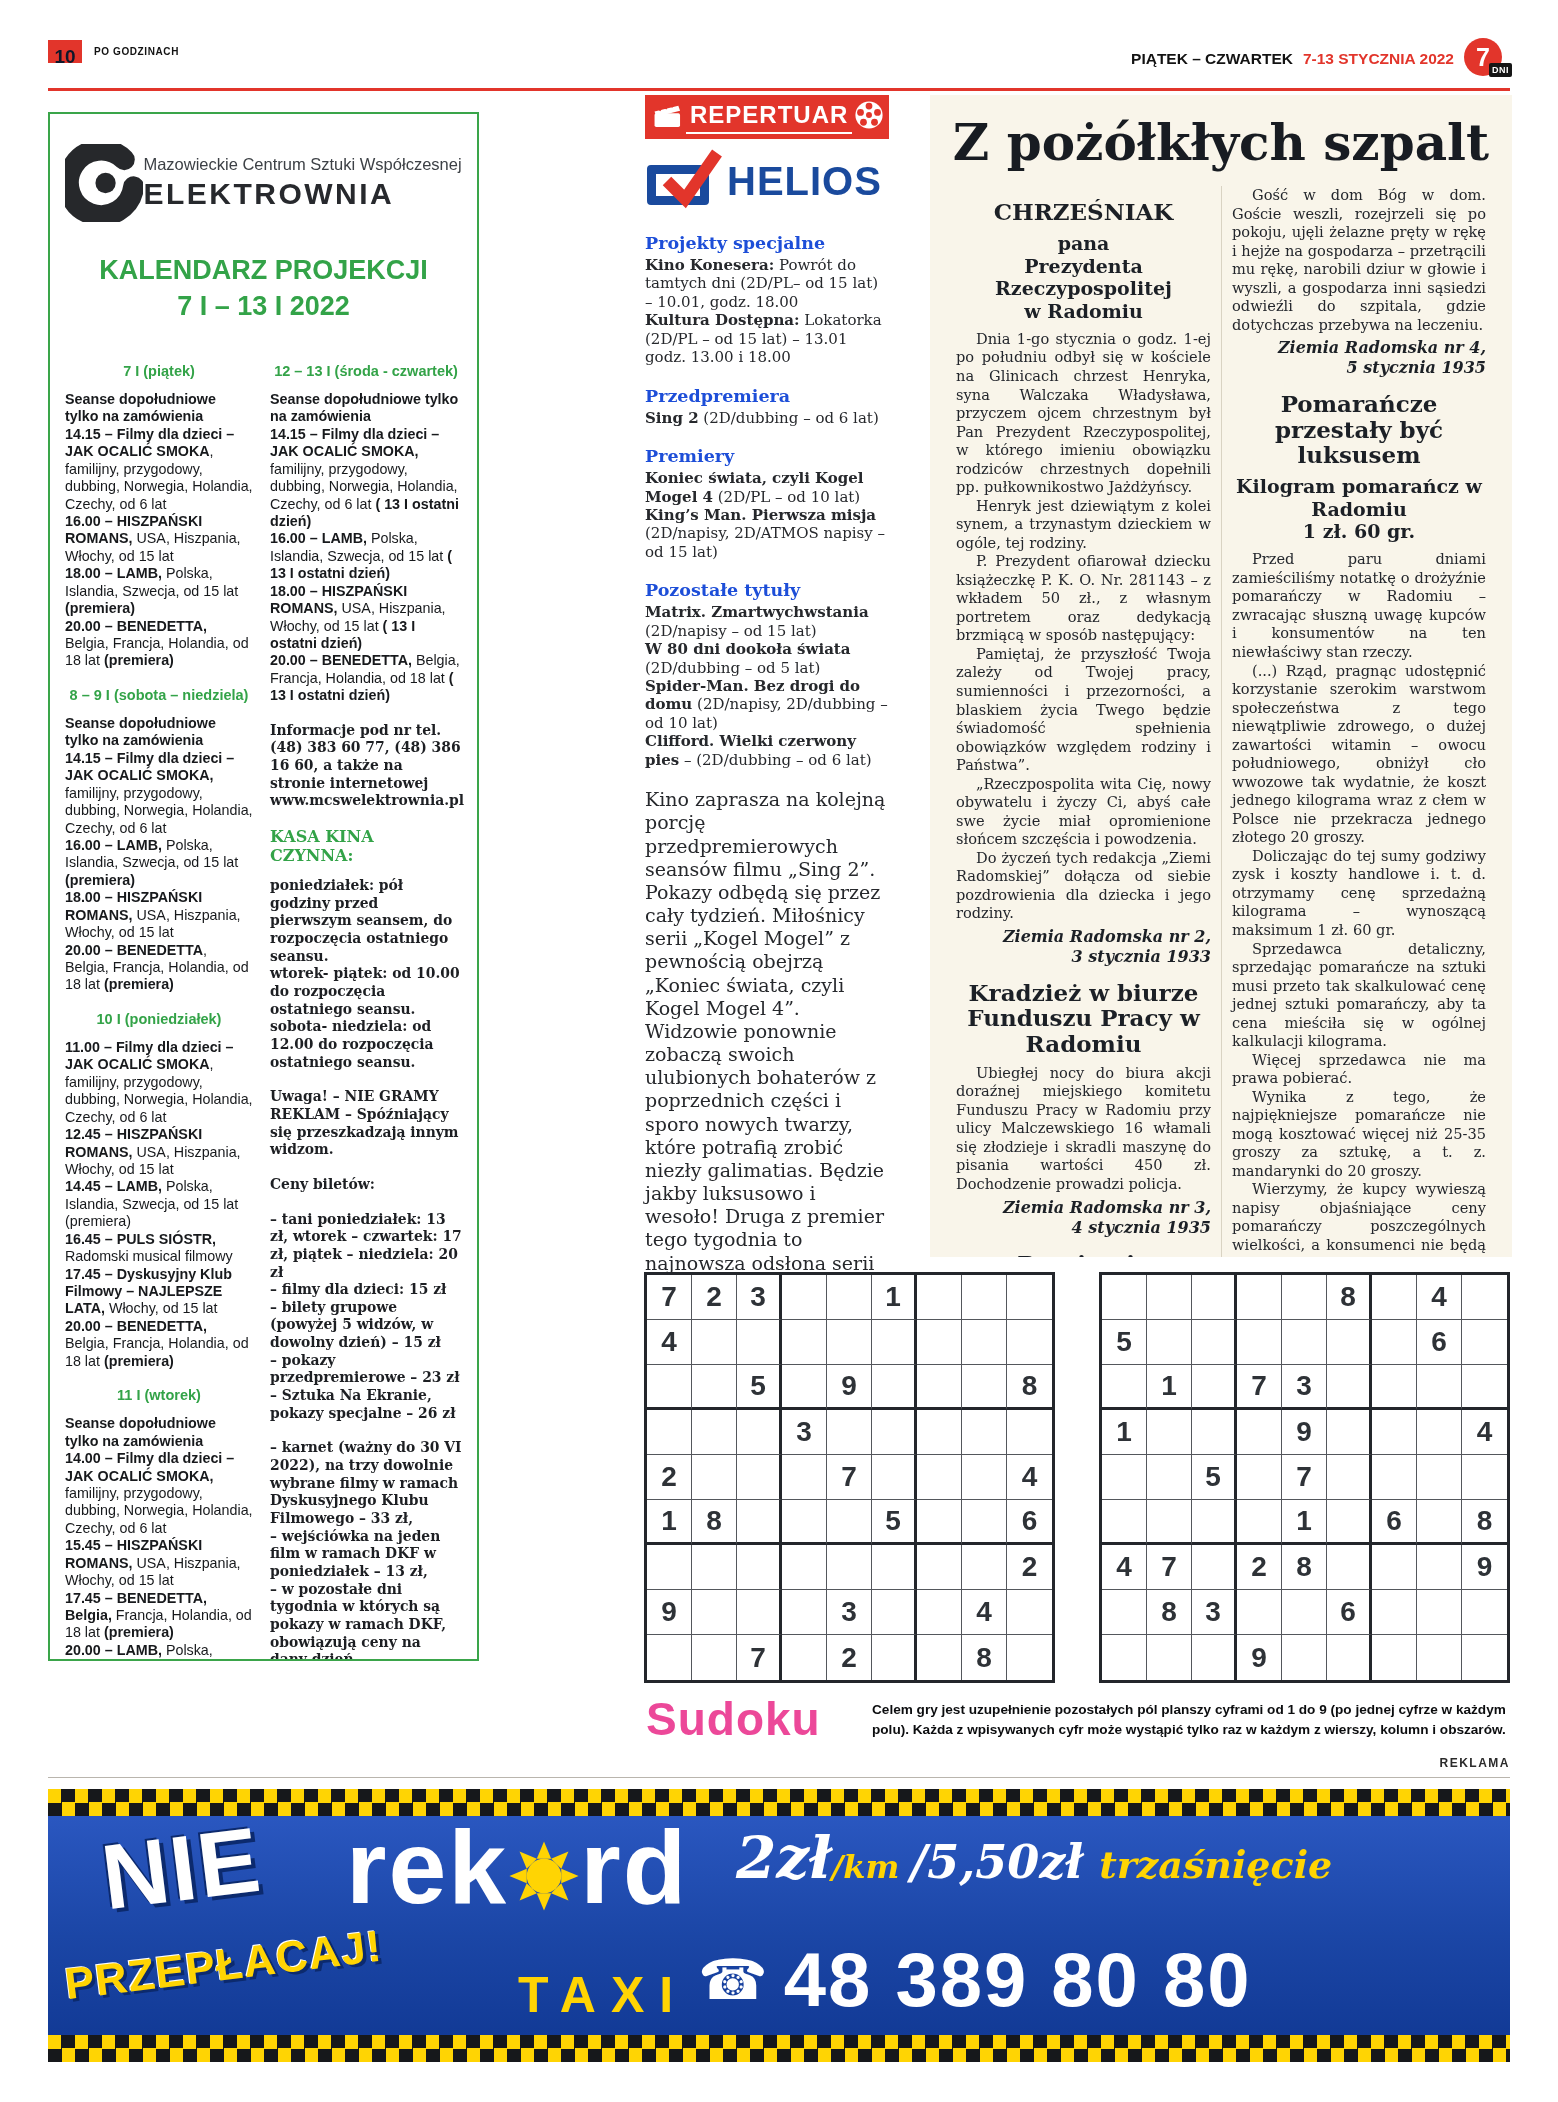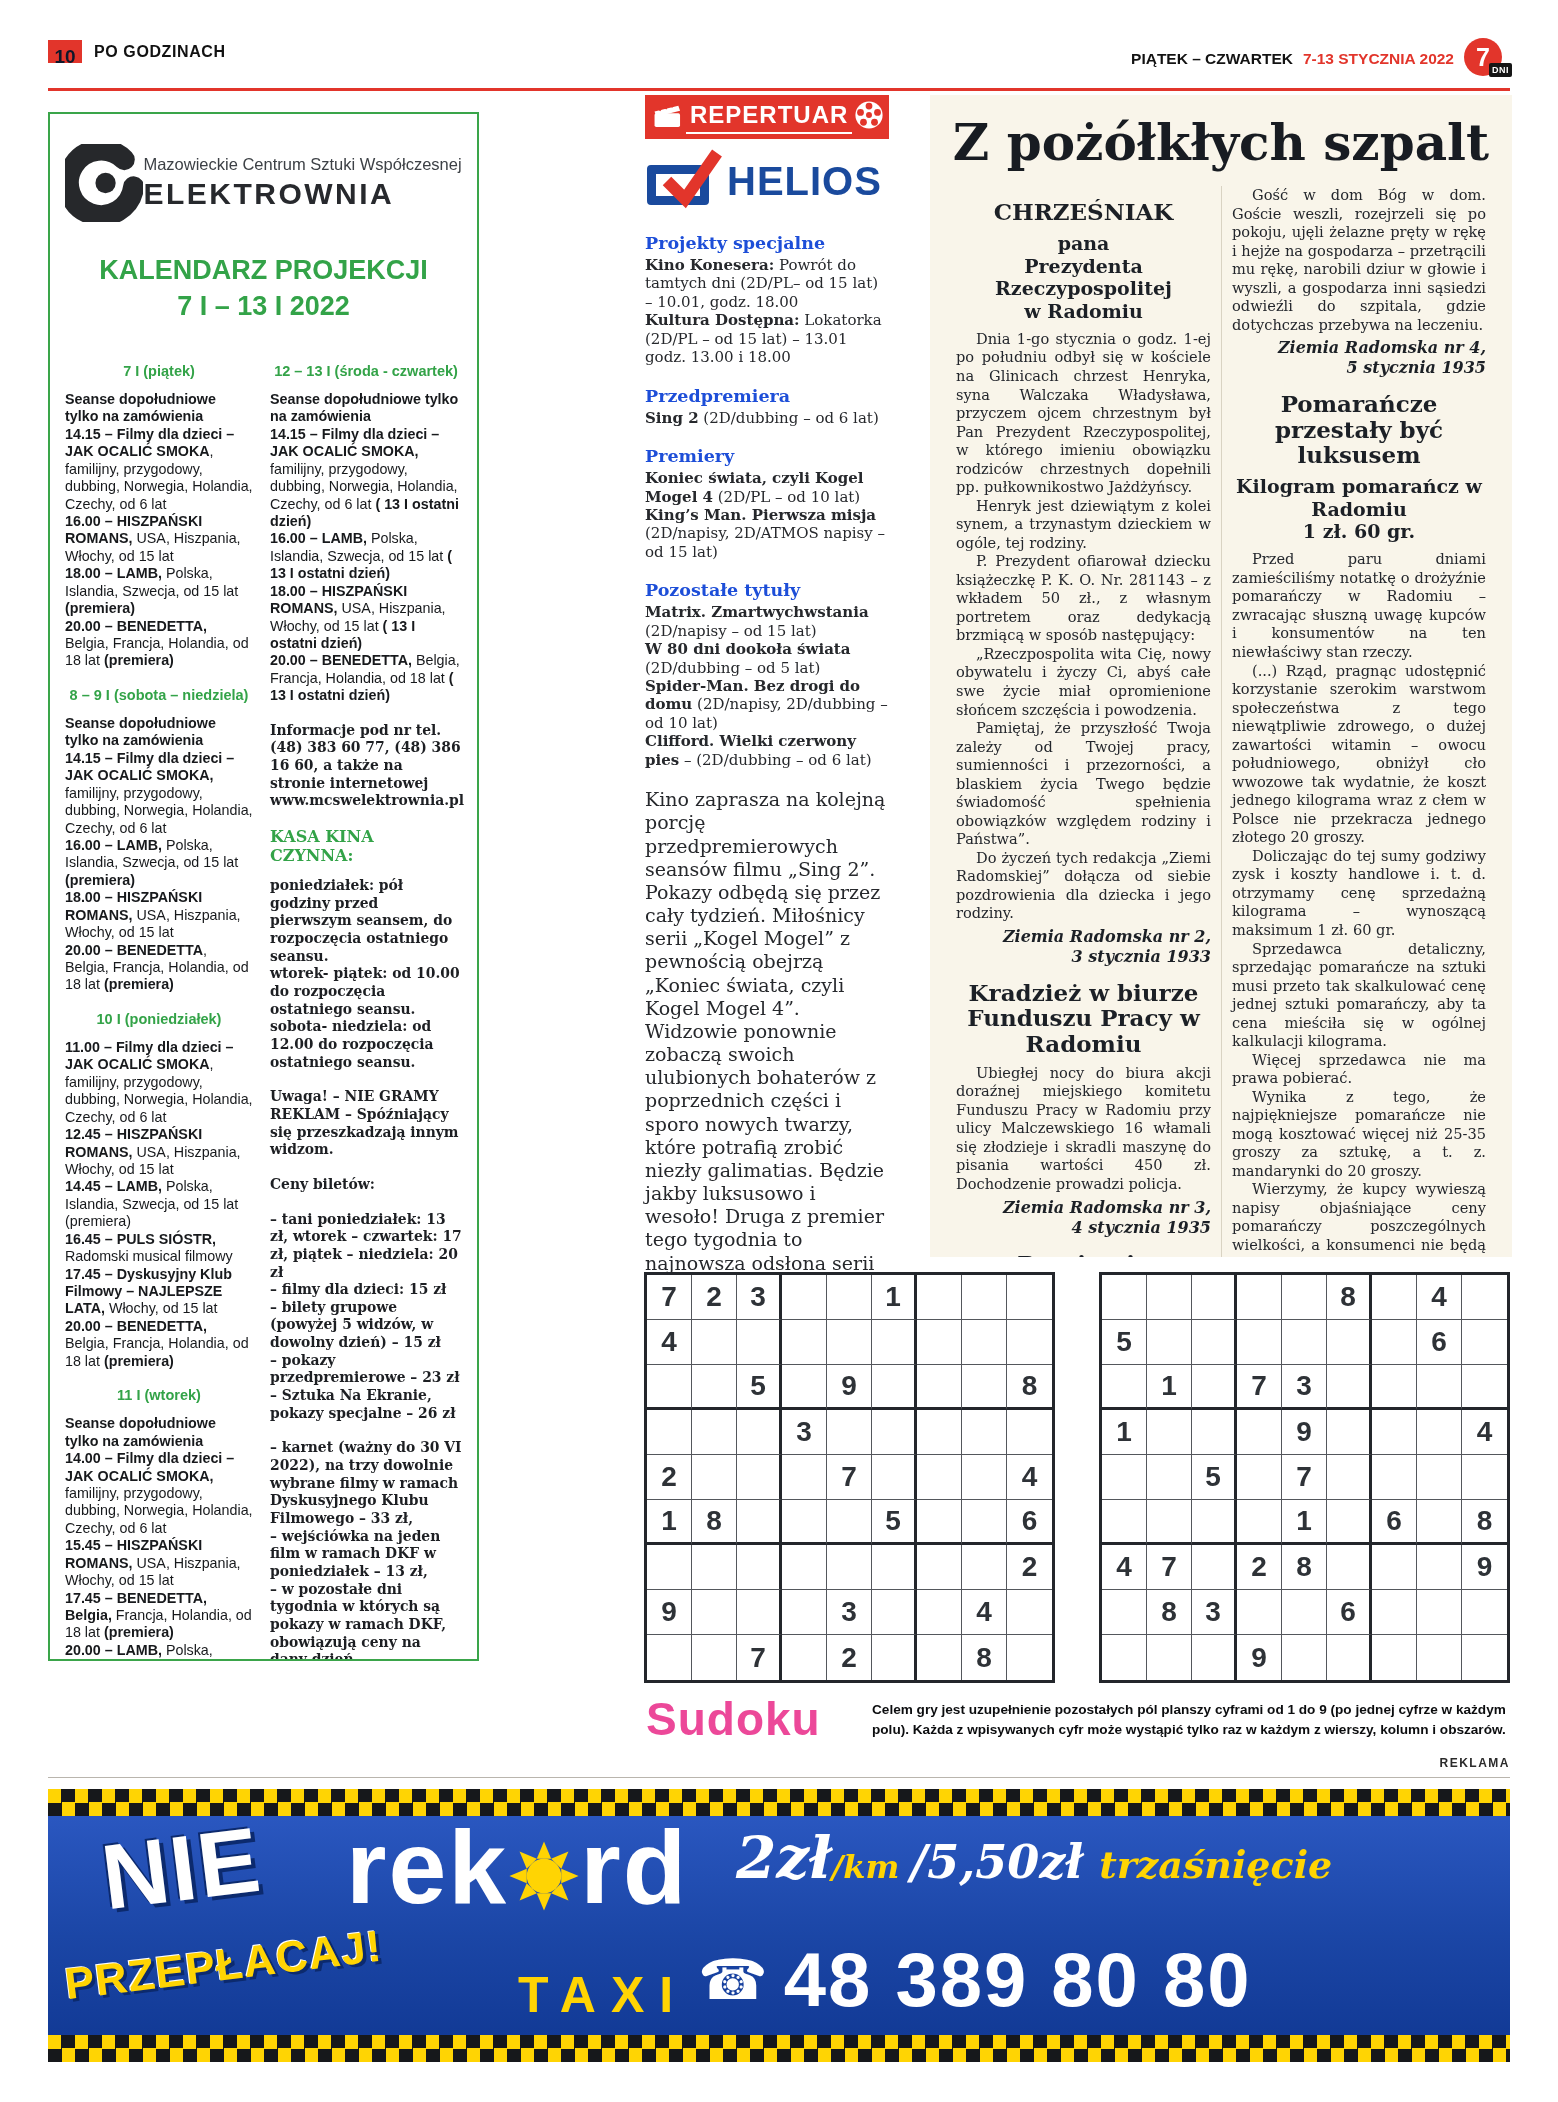--- a/index.html
+++ b/index.html
@@ -2,21 +2,21 @@
 <html><head>
 <meta charset="utf-8">
 <style>
   * { margin:0; padding:0; box-sizing:border-box; }
   html,body { background:#ffffff; }
   body { width:1558px; height:2102px; position:relative; font-family:"Liberation Sans",sans-serif; color:#17191c; overflow:hidden; }
 
   
   .hdr-left { position:absolute; left:48px; top:40px; display:flex; align-items:center; gap:12px; }
   .hdr-num { width:34px; height:23px; background:#e2352b; color:#0f172a; font-weight:bold; font-size:19px; line-height:34px; text-align:center; }
-  .hdr-sec { font-weight:bold; font-size:16px; letter-spacing:.6px; color:#121212; }
+  .hdr-sec { font-weight:bold; font-size:10px; letter-spacing:.6px; color:#121212; }
   .hdr-right { position:absolute; right:48px; top:38px; display:flex; align-items:center; gap:10px; }
   .hdr-days { font-weight:bold; font-size:15.5px; color:#121212; }
   .hdr-date { font-weight:bold; font-size:15.5px; color:#e2352b; }
   .logo7 { position:relative; width:46px; height:42px; }
   .logo7-circle { position:absolute; left:0; top:0; width:38px; height:38px; border-radius:50%; background:#e2352b; color:#fff; font-weight:900; font-size:25px; line-height:38px; text-align:center; }
   .logo7-dni { position:absolute; right:-2px; bottom:3px; background:#151515; color:#fff; font-weight:bold; font-size:9px; padding:2px 3px; border-radius:2px; letter-spacing:.5px; }
   .hdr-rule { position:absolute; left:48px; top:88px; width:1462px; height:3px; background:#e2352b; }
 
   
   .ebox { position:absolute; left:48px; top:112px; width:431px; height:1549px; border:2px solid #3aa54a; padding:30px 15px 0 15px; overflow:hidden; background:#fff; }
@@ -272,22 +272,22 @@
   <div class="szpalt-title">Z pożółkłych szpalt</div>
   <div class="art-cols">
     <div class="art-col">
         <div class="art-h1">CHRZEŚNIAK</div>
         <div class="art-h2">pana
 Prezydenta Rzeczypospolitej
 w Radomiu</div>
         <p class="art-p">Dnia 1-go stycznia o godz. 1-ej po południu odbył się w kościele na Glinicach chrzest Henryka, syna Walczaka Władysława, przyczem ojcem chrzestnym był Pan Prezydent Rzeczypospolitej, w którego imieniu obowiązku rodziców chrzestnych dopełnili pp. pułkownikostwo Jażdżyńscy.</p>
         <p class="art-p">Henryk jest dziewiątym z kolei synem, a trzynastym dzieckiem w ogóle, tej rodziny.</p>
         <p class="art-p">P. Prezydent ofiarował dziecku książeczkę P. K. O. Nr. 281143 – z wkładem 50 zł., z własnym portretem oraz dedykacją brzmiącą w sposób następujący:</p>
+        <p class="art-p">Pamiętaj, że przyszłość Twoja zależy od Twojej pracy, sumienności i przezorności, a blaskiem życia Twego będzie świadomość spełnienia obowiązków względem rodziny i Państwa”.</p>
         <p class="art-p">„Rzeczpospolita wita Cię, nowy obywatelu i życzy Ci, abyś całe swe życie miał opromienione słońcem szczęścia i powodzenia.</p>
-        <p class="art-p">Pamiętaj, że przyszłość Twoja zależy od Twojej pracy, sumienności i przezorności, a blaskiem życia Twego będzie świadomość spełnienia obowiązków względem rodziny i Państwa”.</p>
         <p class="art-p">Do życzeń tych redakcja „Ziemi Radomskiej” dołącza od siebie pozdrowienia dla dziecka i jego rodziny.</p>
         <div class="art-sig">Ziemia Radomska nr 2,
 3 stycznia 1933</div>
         <div class="art-h1">Kradzież w biurze
 Funduszu Pracy w Radomiu</div>
         <p class="art-p">Ubiegłej nocy do biura akcji doraźnej miejskiego komitetu Funduszu Pracy w Radomiu przy ulicy Malczewskiego 16 włamali się złodzieje i skradli maszynę do pisania wartości 450 zł. Dochodzenie prowadzi policja.</p>
         <div class="art-sig">Ziemia Radomska nr 3,
 4 stycznia 1935</div>
         <div class="art-h1">Po wizycie sąsiedzkiej
 gospodarza odwieźli

